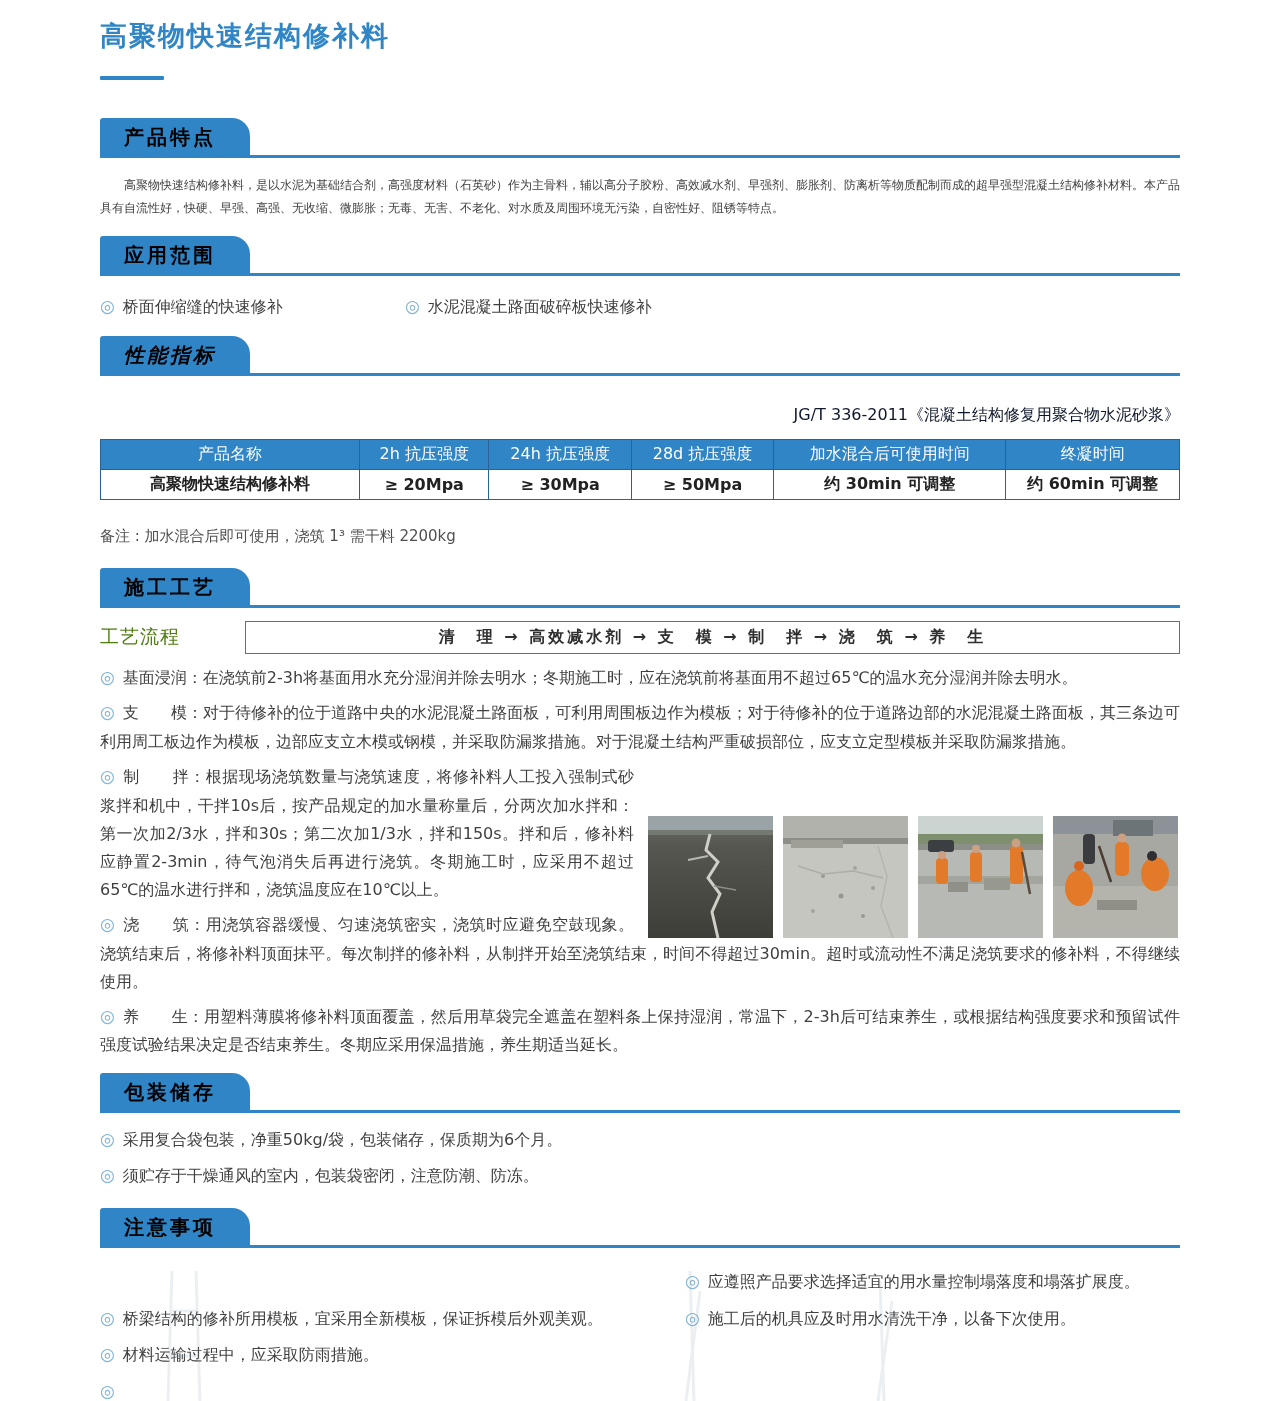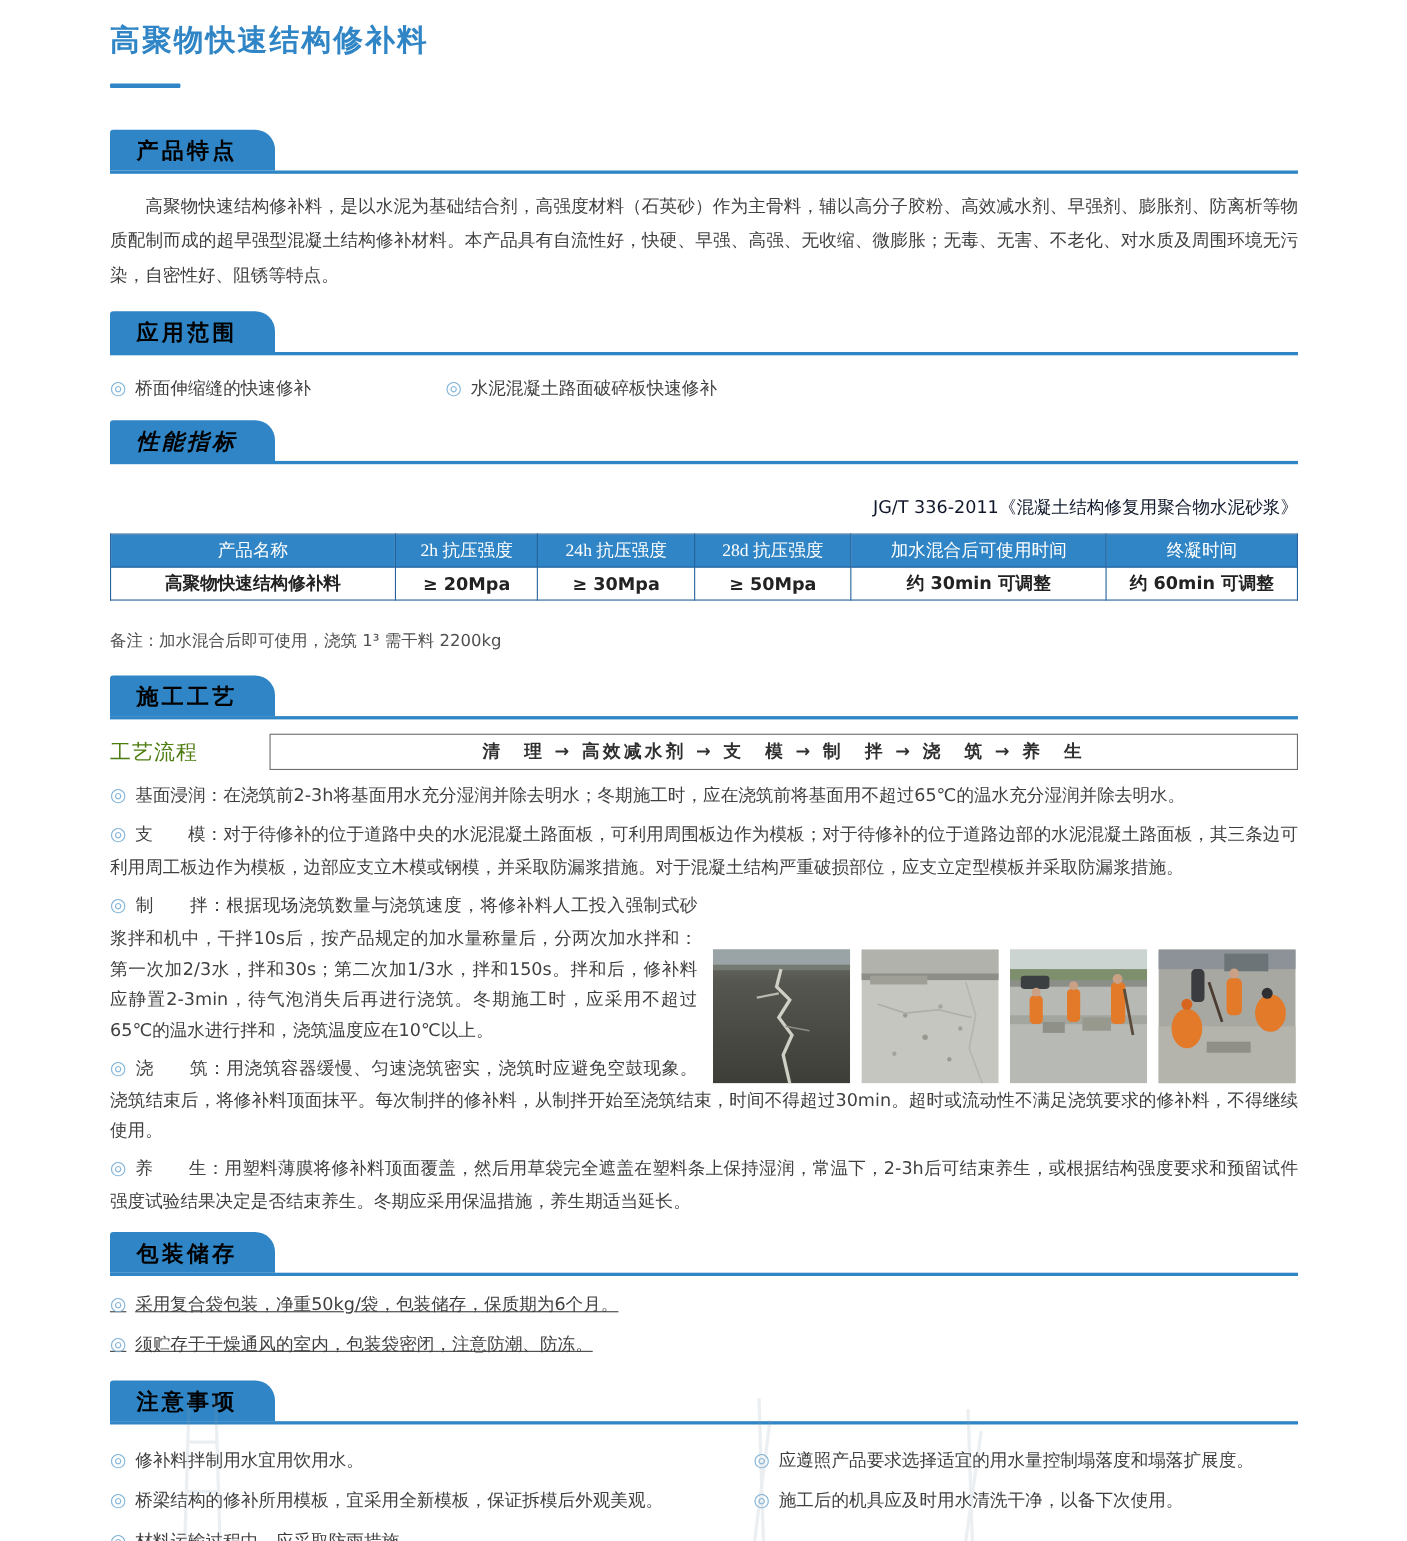--- a/index.html
+++ b/index.html
@@ -39,27 +39,26 @@
     color: #000000;
     font-size: 20px;
     font-weight: bold;
     letter-spacing: 3px;
     line-height: 1;
     padding: 9px 34px 8px 24px;
     border-radius: 3px 18px 0 0;
   }
   
   .para {
-    font-size: 16px;
+    font-size: 12px;
     line-height: 1.95;
     color: #3f3f3f;
     text-indent: 2em;
     margin-top: 16px;
     text-align: justify;
-    font-family: Liberation Mono, monospace;
   }
   .bullet {
     font-size: 16px;
     line-height: 1.75;
     color: #3f3f3f;
     text-align: justify;
   }
   .bullet .b-icon {
     color: #7fb3d9;
     font-size: 17px;
@@ -88,21 +87,20 @@
     border: 1px solid #27629b;
     text-align: center;
     font-size: 16px;
     padding: 4px 2px;
     height: 30px;
   }
   table.perf th {
     background: #2f85c5;
     color: #ffffff;
     font-weight: normal;
-    font-family: Liberation Serif, serif;
   }
   table.perf td { color: #222; font-weight: bold; }
   .perf-note {
     font-size: 15px;
     color: #4f4f4f;
     margin-top: 27px;
   }
   
   .flow-row {
     display: flex;
@@ -137,21 +135,21 @@
     gap: 10px;
   }
   .photo-strip .photo {
     width: 125px; height: 122px;
     flex: none;
     overflow: hidden;
   }
   .photo svg { display: block; width: 125px; height: 122px; }
   
   .storage-list { margin-top: 12px; }
-  .storage-list .bullet { margin-top: 6px; text-decoration: underline; }
+  .storage-list .bullet { margin-top: 6px; }
   
   .notes-grid {
     display: grid;
     grid-template-columns: 585px 1fr;
     column-gap: 0;
     margin-top: 12px;
   }
   .notes-grid .bullet { margin-top: 7px; }
   
   .gap-a { margin-top: 38px; }
@@ -343,23 +341,20 @@
     </div>
     <div class="bullet">
       <span class="b-icon">◎</span><span>须贮存于干燥通风的室内，包装袋密闭，注意防潮、防冻。</span>
     </div>
   </div>
 
   <div class="sec-header gap-f">
     <span class="sec-tab">注意事项</span>
   </div>
   <div class="notes-grid">
-    <div class="bullet" style="grid-column:1; grid-row:1">
-      <span class="b-icon">◎</span><span>修补料拌制用水宜用饮用水。</span>
-    </div>
     <div class="bullet" style="grid-column:2; grid-row:1">
       <span class="b-icon">◎</span><span>应遵照产品要求选择适宜的用水量控制塌落度和塌落扩展度。</span>
     </div>
     <div class="bullet" style="grid-column:1; grid-row:2">
       <span class="b-icon">◎</span><span>桥梁结构的修补所用模板，宜采用全新模板，保证拆模后外观美观。</span>
     </div>
     <div class="bullet" style="grid-column:2; grid-row:2">
       <span class="b-icon">◎</span><span>施工后的机具应及时用水清洗干净，以备下次使用。</span>
     </div>
     <div class="bullet" style="grid-column:1; grid-row:3">

